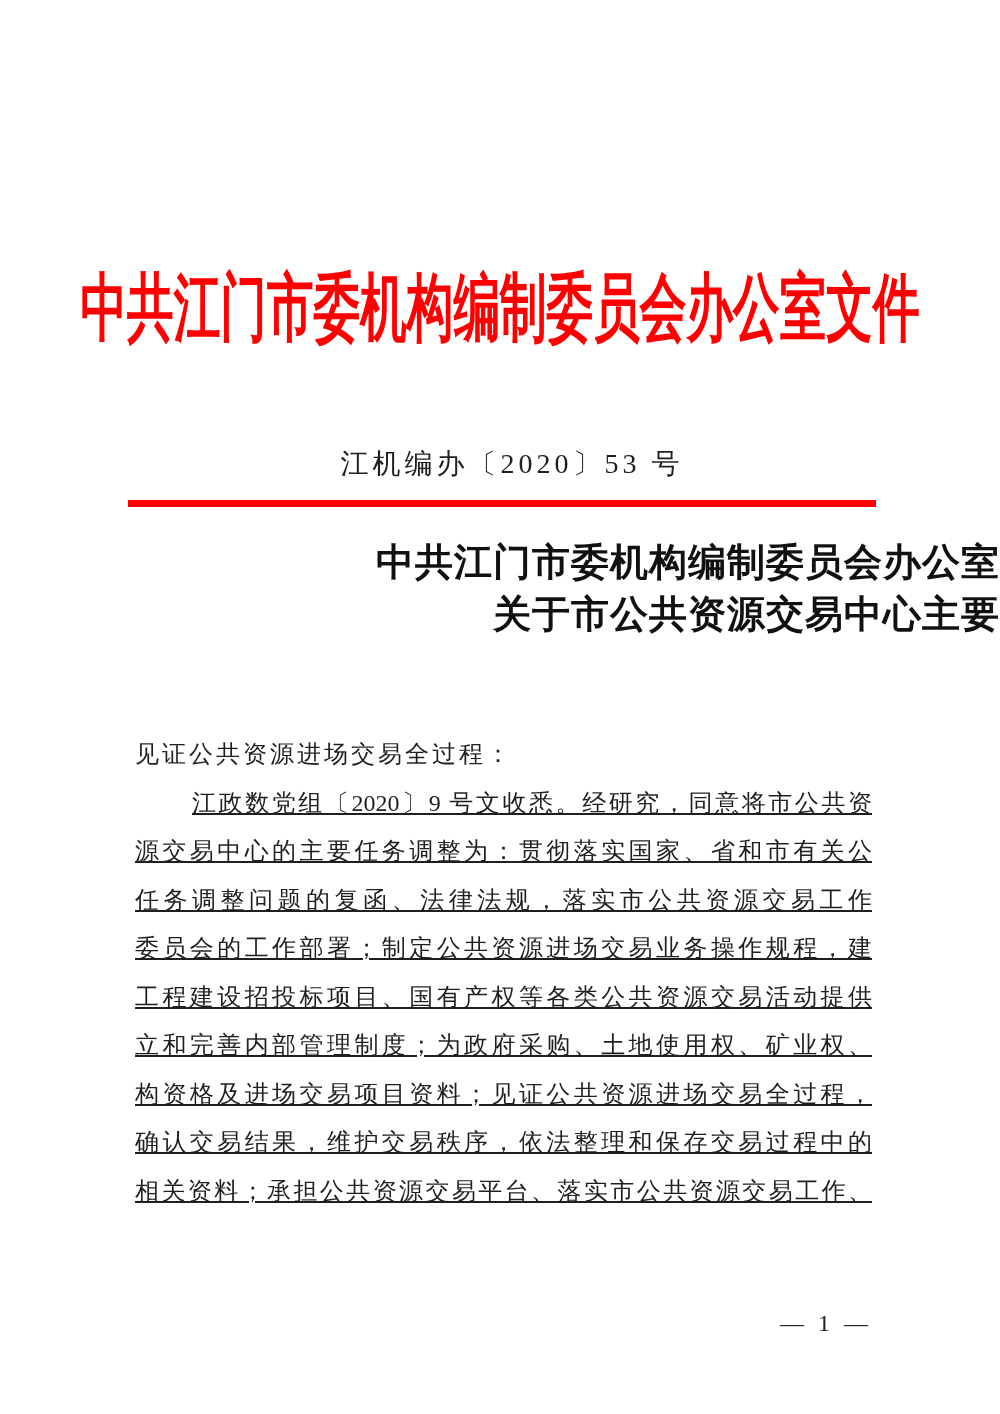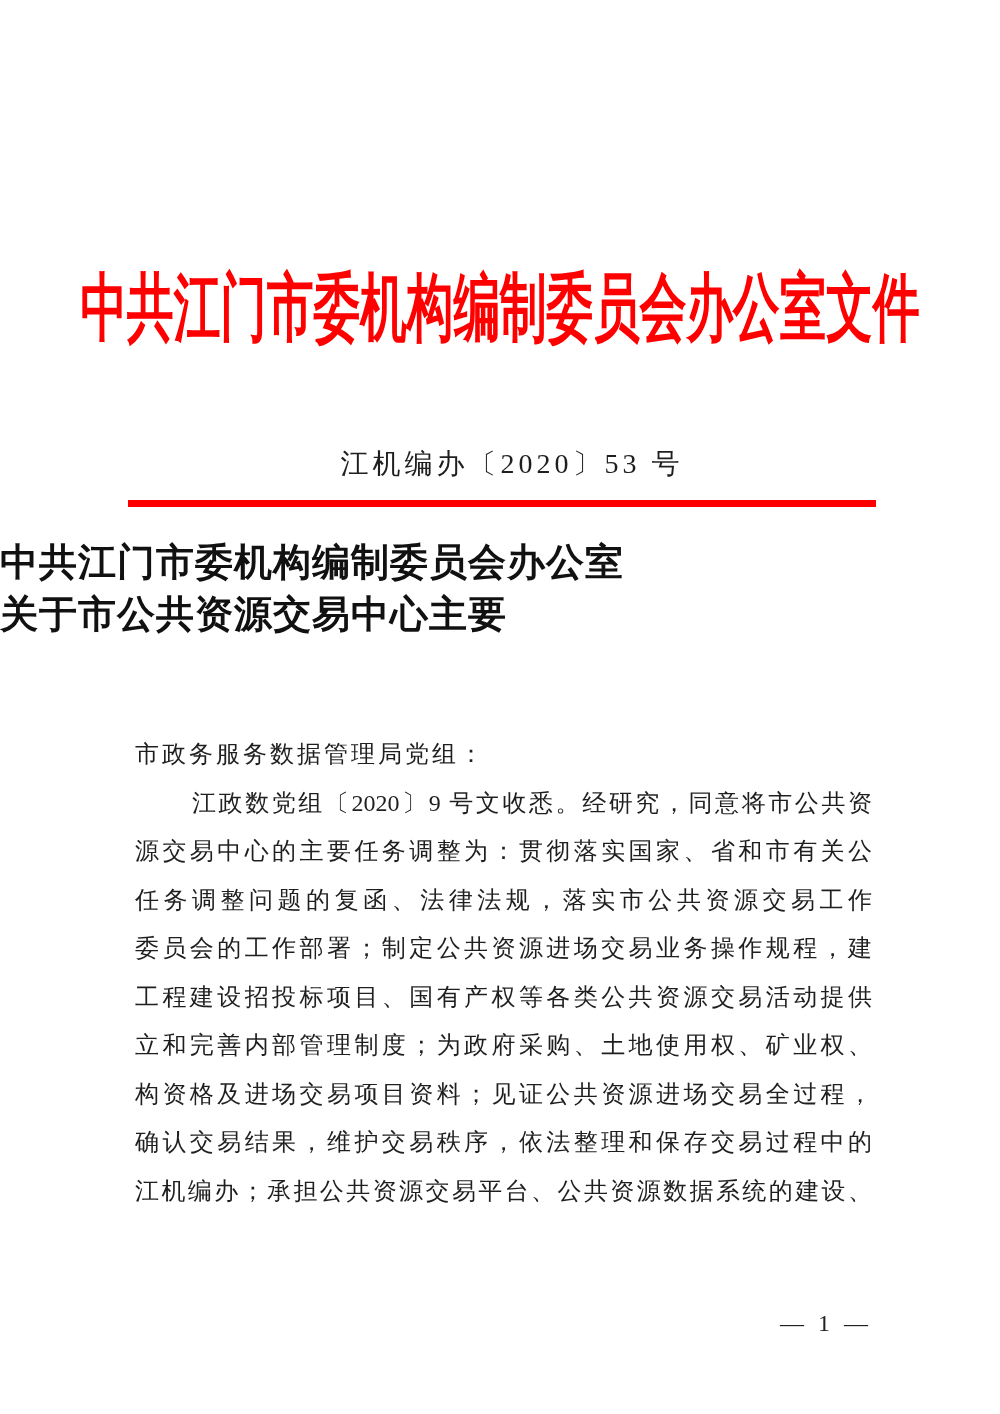--- a/index.html
+++ b/index.html
@@ -60,21 +60,21 @@
     height: 7px;
     background: #ff0000;
   }
 
   
   .doc-title {
     position: absolute;
     top: 536px;
     left: 0;
     width: 1000px;
-    text-align: left;
+    text-align: right;
     font-weight: bold;
     font-size: 38px;
     line-height: 52px;
     color: #111111;
     letter-spacing: 1px;
   }
 
   
   .body-block {
     position: absolute;
@@ -86,20 +86,21 @@
     color: #1f1f1f;
   }
   .salutation {
     text-align: left;
     letter-spacing: 3px;
   }
   .body-line {
     text-align: justify;
     text-align-last: justify;
     letter-spacing: 0px;
+    text-decoration: underline;
   }
   .body-line.indent {
     text-indent: 57px;
   }
 
   
   .page-number {
     position: absolute;
     top: 1310px;
     left: 0;
@@ -124,27 +125,27 @@
   <div class="doc-number">江机编办〔2020〕53 号</div>
 
   <div class="red-rule"></div>
 
   <div class="doc-title">
     <div>中共江门市委机构编制委员会办公室</div>
     <div>关于市公共资源交易中心主要</div>
   </div>
 
   <div class="body-block">
-    <div class="salutation">市政务服务数据管理局党组：</div>
+    <div class="salutation">见证公共资源进场交易全过程：</div>
     <div class="body-line indent">江政数党组〔2020〕9 号文收悉。经研究，同意将市公共资</div>
     <div class="body-line">源交易中心的主要任务调整为：贯彻落实国家、省和市有关公</div>
     <div class="body-line">任务调整问题的复函、法律法规，落实市公共资源交易工作</div>
     <div class="body-line">委员会的工作部署；制定公共资源进场交易业务操作规程，建</div>
     <div class="body-line">工程建设招投标项目、国有产权等各类公共资源交易活动提供</div>
     <div class="body-line">立和完善内部管理制度；为政府采购、土地使用权、矿业权、</div>
     <div class="body-line">构资格及进场交易项目资料；见证公共资源进场交易全过程，</div>
     <div class="body-line">确认交易结果，维护交易秩序，依法整理和保存交易过程中的</div>
-    <div class="body-line">江机编办；承担公共资源交易平台、公共资源数据系统的建设、</div>
+    <div class="body-line">相关资料；承担公共资源交易平台、落实市公共资源交易工作、</div>
   </div>
 
   <div class="page-number">— 1 —</div>
 
 </div>
 
 </body></html>

